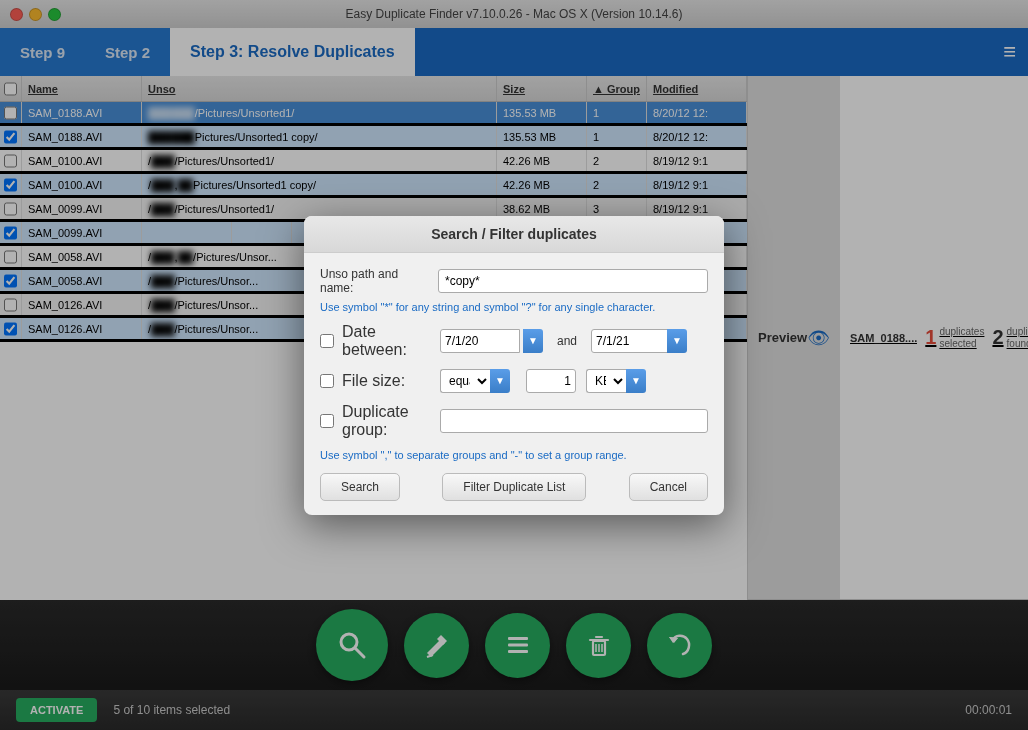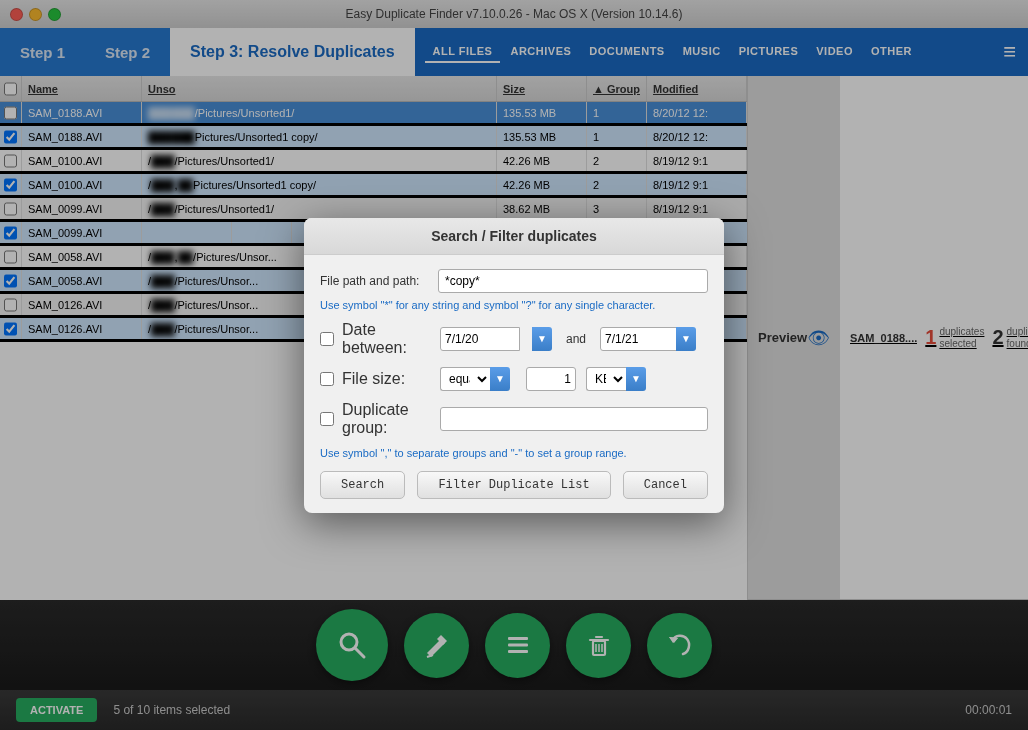--- a/index.html
+++ b/index.html
@@ -371,21 +371,20 @@
       margin-top: 12px;
     }
     .modal-btn {
       padding: 6px 20px;
       border-radius: 5px;
       border: 1px solid #bbb;
       font-size: 12px;
       cursor: pointer;
       background: linear-gradient(to bottom, #f8f8f8, #e0e0e0);
       color: #333;
-      font-family: Liberation Mono, monospace;
     }
 
     .size-input {
       width: 50px;
       height: 24px;
       border: 1px solid #aaa;
       border-radius: 3px;
       padding: 0 4px;
       font-size: 12px;
       background: white;
@@ -417,32 +416,23 @@
   <div class="title-bar">
     <div class="title-bar-buttons">
       <div class="tb-btn close"></div>
       <div class="tb-btn min"></div>
       <div class="tb-btn max"></div>
     </div>
     <span class="title-text">Easy Duplicate Finder v7.10.0.26 - Mac OS X (Version 10.14.6)</span>
   </div>
 
   <div class="step-bar">
-    <button class="step-btn inactive">Step 1</button>
+    <button class="step-btn inactive">Step 9</button>
     <button class="step-btn inactive">Step 2</button>
     <div class="step-title">Step 3: Resolve Duplicates</div>
-    <div class="nav-tabs">
-      <span class="nav-tab active">ALL FILES</span>
-      <span class="nav-tab">ARCHIVES</span>
-      <span class="nav-tab">DOCUMENTS</span>
-      <span class="nav-tab">MUSIC</span>
-      <span class="nav-tab">PICTURES</span>
-      <span class="nav-tab">VIDEO</span>
-      <span class="nav-tab">OTHER</span>
-    </div>
     <div class="hamburger">≡</div>
   </div>
 
   <div class="content-area">
 
     <div class="table-area">
       <div class="table-header">
         <div class="th check">
           <input type="checkbox" style="width: 14px; height: 14px;">
         </div>
@@ -633,29 +623,29 @@
     <span class="status-text">5 of 10 items selected</span>
     <span class="timer">00:00:01</span>
   </div>
 
   <div class="modal-overlay">
     <div class="modal">
       <div class="modal-title">Search / Filter duplicates</div>
       <div class="modal-body">
 
         <div class="modal-row">
-          <label class="modal-label">File path and path:</label>
+          <label class="modal-label">Unso path and name:</label>
           <input type="text" class="modal-input" value="*copy*" style="">
         </div>
         <div class="modal-hint">Use symbol "*" for any string and symbol "?" for any single character.</div>
 
         <div class="modal-check-row">
           <input type="checkbox" style="">
           <label class="modal-check-label">Date between:</label>
-          <div style="display:flex;align-items:center;gap:16px;">
+          <div style="display:flex;align-items:center;gap:7px;">
             <input type="text" class="modal-date-input" value="7/1/20" style="border-radius: 3px 0px 0px 3px;">
             <span class="dropdown-arrow">▼</span>
           </div>
           <span class="and-text" style="margin:0 6px;">and</span>
           <div style="display:flex;align-items:center;gap:0;">
             <input type="text" class="modal-date-input" value="7/1/21" style="border-radius: 3px 0px 0px 3px;">
             <span class="dropdown-arrow">▼</span>
           </div>
         </div>
 

